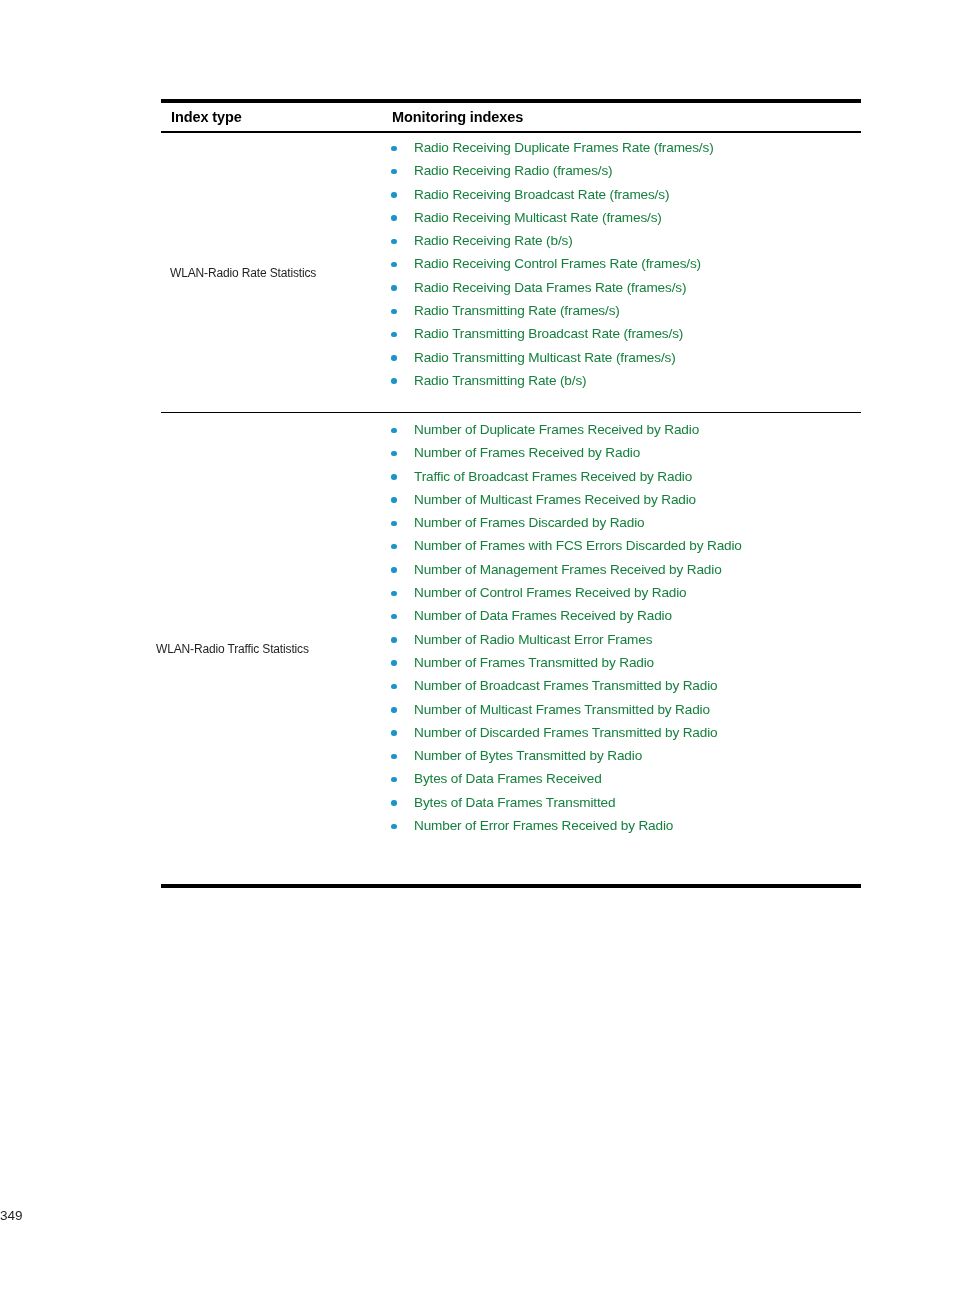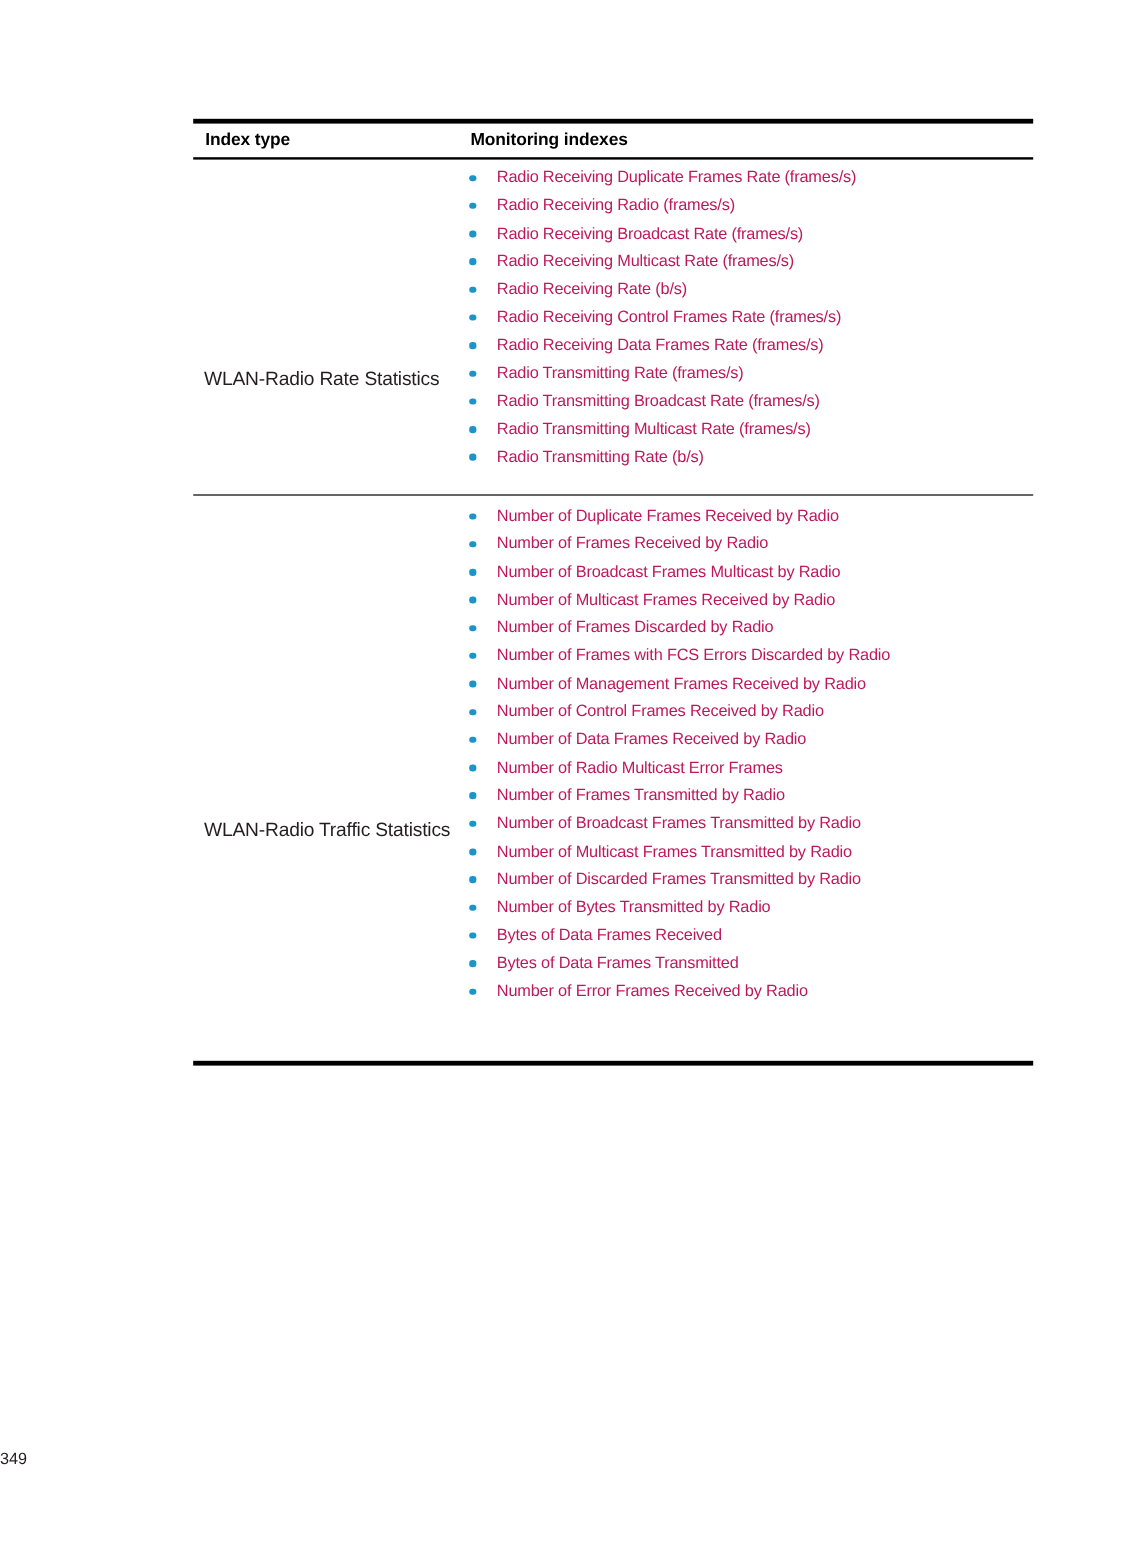--- a/index.html
+++ b/index.html
@@ -66,48 +66,47 @@
     letter-spacing: -0.1px;
     color: #000000;
     white-space: nowrap;
   }
   .hdr-index { left: 171px; }
   .hdr-mon   { left: 392px; }
 
   
   .row-label {
     position: absolute;
-    font-size: 16px;
+    font-size: 12px;
     letter-spacing: -0.15px;
     color: #231f20;
     white-space: nowrap;
-    margin-top: 42px;
   }
   .row-label-1 { left: 170px; top: 266px; }
-  .row-label-2 { left: 170px; top: 642px; }
+  .row-label-2 { left: 156px; top: 642px; }
 
   
   .bullets {
     position: absolute;
     left: 386px;
     margin: 0;
     padding: 0;
     list-style: none;
   }
   .bullets-1 { top: 136px; }
   .bullets-2 { top: 418px; }
 
   .bullets li {
     position: relative;
     height: 23.3px;
     line-height: 23.3px;
     padding-left: 28px;
     font-size: 13.6px;
     letter-spacing: -0.15px;
-    color: #be185d;
+    color: #15803d;
     white-space: nowrap;
   }
   .bullets li .dot {
     position: absolute;
     left: 5px;
     top: 9.5px;
     width: 5.5px;
     height: 5.5px;
     border-radius: 50%;
     background: #1b95c9;
@@ -151,21 +150,21 @@
       <li><span class="dot" style="background: rgb(27, 149, 201);"></span><span>Radio Transmitting Broadcast Rate (frames/s)</span></li>
       <li><span class="dot" style="background: rgb(27, 149, 201);"></span><span>Radio Transmitting Multicast Rate (frames/s)</span></li>
       <li><span class="dot" style="background: rgb(27, 149, 201);"></span><span>Radio Transmitting Rate (b/s)</span></li>
     </ul>
 
   <div class="row-label row-label-2">WLAN-Radio Traffic Statistics</div>
 
   <ul class="bullets bullets-2">
       <li><span class="dot" style="background: rgb(27, 149, 201);"></span><span>Number of Duplicate Frames Received by Radio</span></li>
       <li><span class="dot" style="background: rgb(27, 149, 201);"></span><span>Number of Frames Received by Radio</span></li>
-      <li><span class="dot" style="background: rgb(27, 149, 201);"></span><span>Number of Broadcast Frames Multicast by Radio</span></li>
+      <li><span class="dot" style="background: rgb(27, 149, 201);"></span><span>Traffic of Broadcast Frames Received by Radio</span></li>
       <li><span class="dot" style="background: rgb(27, 149, 201);"></span><span>Number of Multicast Frames Received by Radio</span></li>
       <li><span class="dot" style="background: rgb(27, 149, 201);"></span><span>Number of Frames Discarded by Radio</span></li>
       <li><span class="dot" style="background: rgb(27, 149, 201);"></span><span>Number of Frames with FCS Errors Discarded by Radio</span></li>
       <li><span class="dot" style="background: rgb(27, 149, 201);"></span><span>Number of Management Frames Received by Radio</span></li>
       <li><span class="dot" style="background: rgb(27, 149, 201);"></span><span>Number of Control Frames Received by Radio</span></li>
       <li><span class="dot" style="background: rgb(27, 149, 201);"></span><span>Number of Data Frames Received by Radio</span></li>
       <li><span class="dot" style="background: rgb(27, 149, 201);"></span><span>Number of Radio Multicast Error Frames</span></li>
       <li><span class="dot" style="background: rgb(27, 149, 201);"></span><span>Number of Frames Transmitted by Radio</span></li>
       <li><span class="dot" style="background: rgb(27, 149, 201);"></span><span>Number of Broadcast Frames Transmitted by Radio</span></li>
       <li><span class="dot" style="background: rgb(27, 149, 201);"></span><span>Number of Multicast Frames Transmitted by Radio</span></li>

